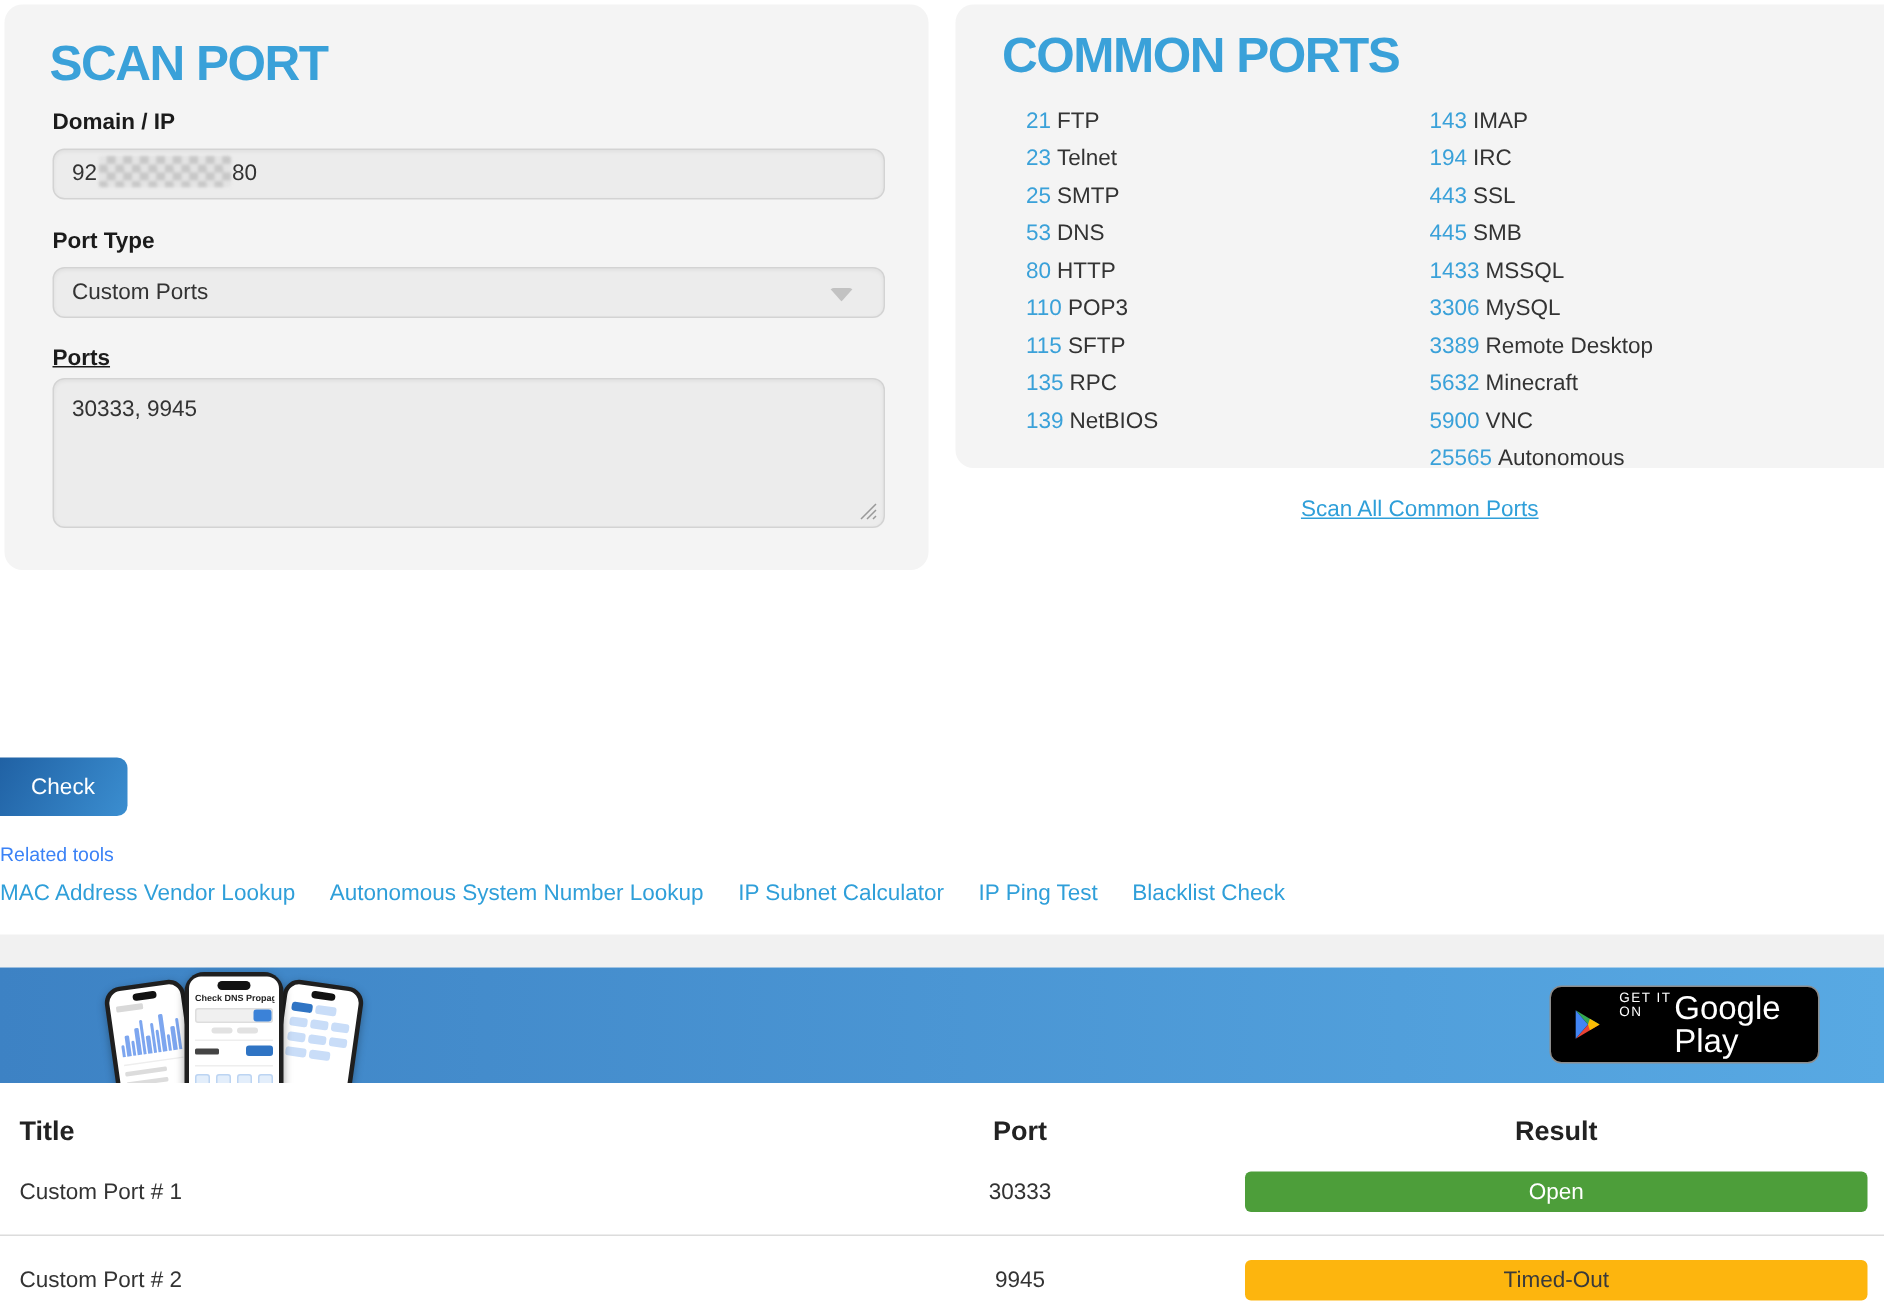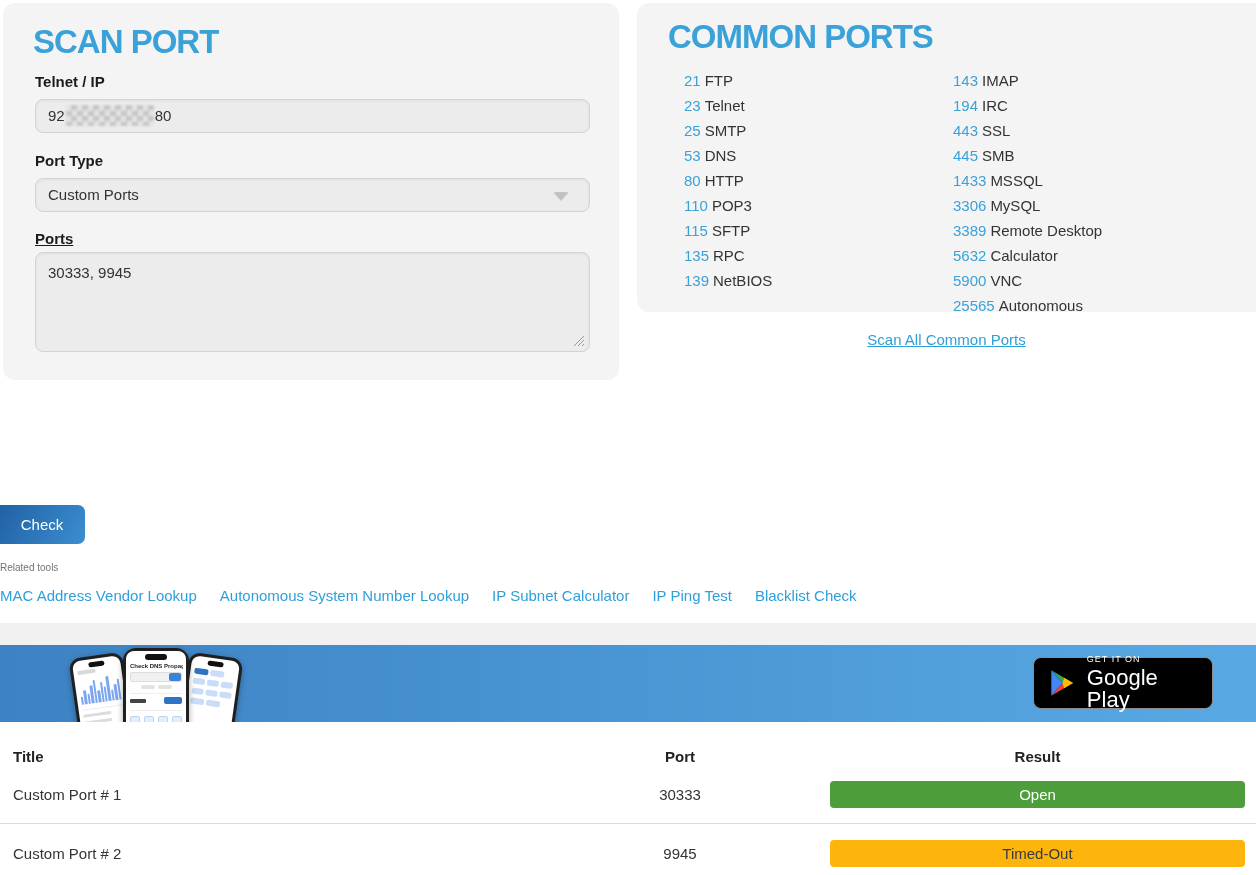--- a/index.html
+++ b/index.html
@@ -61,21 +61,21 @@
   .scan-all a{color:var(--link-blue);font-size:15px;text-decoration:underline;cursor:pointer;}
 
   
   .check-btn{
     position:absolute;left:-13px;top:505px;width:98px;height:39px;border:none;
     border-radius:7px;cursor:pointer;color:#fff;font-size:15px;
     font-family:inherit;
     background:linear-gradient(120deg,var(--check-gradient-start),var(--check-gradient-end));
     padding-left:18px;text-align:center;
   }
-  .related-label{position:absolute;left:0px;top:562px;font-size:10px;color:#737373;}
+  .related-label{position:absolute;left:0px;top:562px;font-size:13px;color:#3b82f6;}
   .related-links{position:absolute;left:0px;top:587px;display:flex;gap:23px;white-space:nowrap;}
   .tool-link{color:var(--link-blue);font-size:15px;text-decoration:none;cursor:pointer;}
 
   
   .gray-strip{position:absolute;left:0;top:623px;width:1256px;height:22px;background:#f1f1f1;}
   .banner{
     position:absolute;left:0;top:645px;width:1256px;height:77px;overflow:hidden;
     background:linear-gradient(90deg,var(--banner-gradient-start),var(--banner-gradient-end));
   }
   .banner-headline{
@@ -118,44 +118,44 @@
   .p-chips{margin:12px 4px 0 4px;}
   .p-chips .row{display:flex;gap:2px;margin-bottom:4px;}
   .p-chips .row i{width:14px;height:6px;background:#c9ddf8;border-radius:2px;}
   .p-chips .row i.solid{background:#2f74c4;}
 
   .gplay{
     position:absolute;right:43px;top:12px;width:180px;height:52px;box-sizing:border-box;
     background:#000;border:1px solid #8d8d8d;border-radius:8px;cursor:pointer;
     display:flex;align-items:center;gap:11px;padding:0 14px;text-decoration:none;
   }
-  .gp-text{display:flex;flex-direction:column;line-height:1;}
+  .gp-text{display:flex;flex-direction:row;line-height:1;}
   .gp-top{color:#fff;font-size:9px;letter-spacing:1px;margin-bottom:3px;}
   .gp-bottom{color:#fff;font-size:22px;letter-spacing:0;}
 
   
   .results{position:absolute;left:0;top:722px;width:1256px;}
   .thead{display:flex;height:43px;align-items:flex-end;padding-bottom:0;font-weight:700;color:#222;}
-  .thead>div{font-size:15px;}
+  .thead>div{font-size:18px;}
   .c-title{width:530px;padding-left:13px;box-sizing:border-box;text-align:left;}
   .c-port{width:300px;text-align:center;}
   .c-result{flex:1;padding-right:11px;text-align:center;}
   .result-row{display:flex;height:58px;align-items:center;font-size:15px;color:#333;}
   .result-row + .result-row{border-top:1px solid #dcdcdc;}
   .badge{display:block;width:100%;height:27px;line-height:27px;border-radius:4px;font-size:15px;text-align:center;}
   .badge.open{background:var(--open-green);color:#fff;}
   .badge.timed-out{background:var(--timeout-amber);color:#3a3a3a;}
 </style>
 </head>
 <body>
 
 <section class="panel scan-panel">
   <h1>SCAN PORT</h1>
 
-  <label class="lbl-domain">Telnet / IP</label>
+  <label class="lbl-domain">Domain / IP</label>
   <div class="field input">
     <span>92</span><span class="redacted"></span><span>80</span>
   </div>
 
   <label class="lbl-porttype">Port Type</label>
   <div class="field select">
     <span>Custom Ports</span>
     <i class="caret"></i>
   </div>
 
@@ -234,21 +234,21 @@
 
         <div class="port-row">
           <span class="port-num">3306</span><span class="port-name">MySQL</span>
         </div>
 
         <div class="port-row">
           <span class="port-num">3389</span><span class="port-name">Remote Desktop</span>
         </div>
 
         <div class="port-row">
-          <span class="port-num">5632</span><span class="port-name">Calculator</span>
+          <span class="port-num">5632</span><span class="port-name">Minecraft</span>
         </div>
 
         <div class="port-row">
           <span class="port-num">5900</span><span class="port-name">VNC</span>
         </div>
 
         <div class="port-row">
           <span class="port-num">25565</span><span class="port-name">Autonomous</span>
         </div>
       </div>

